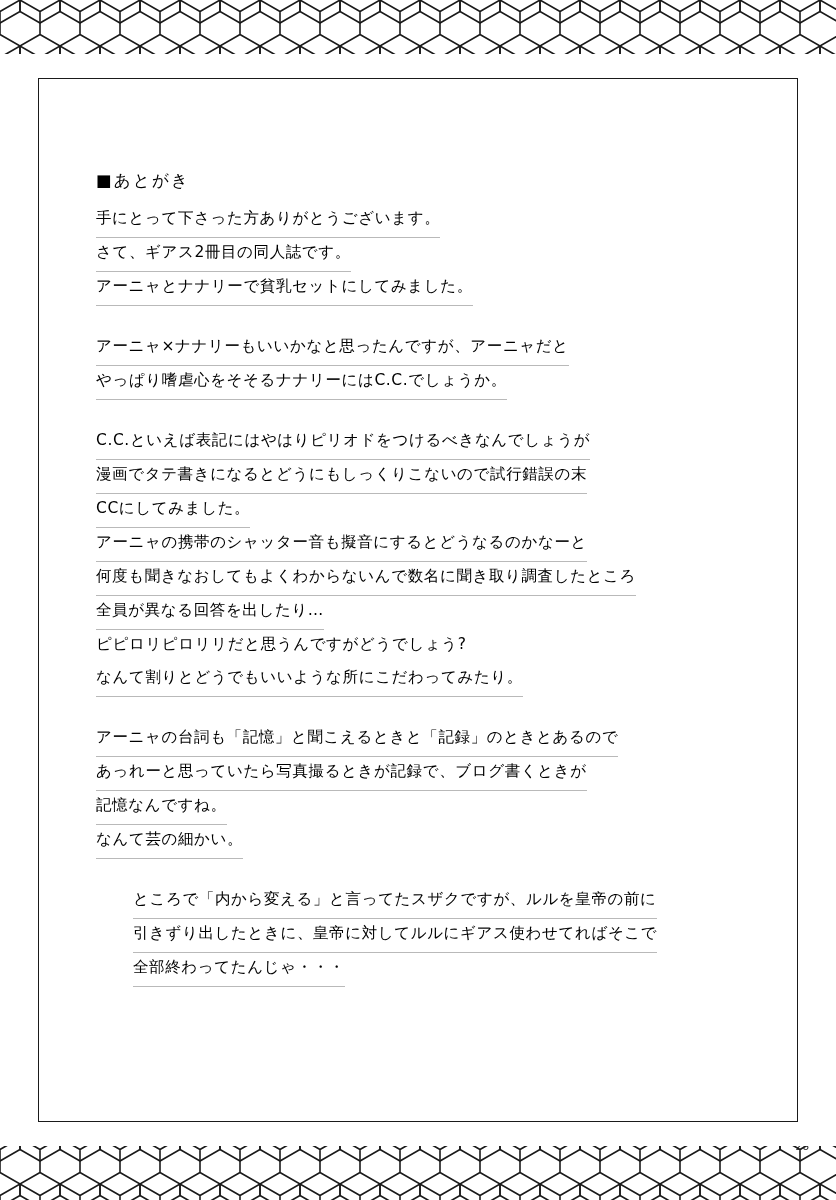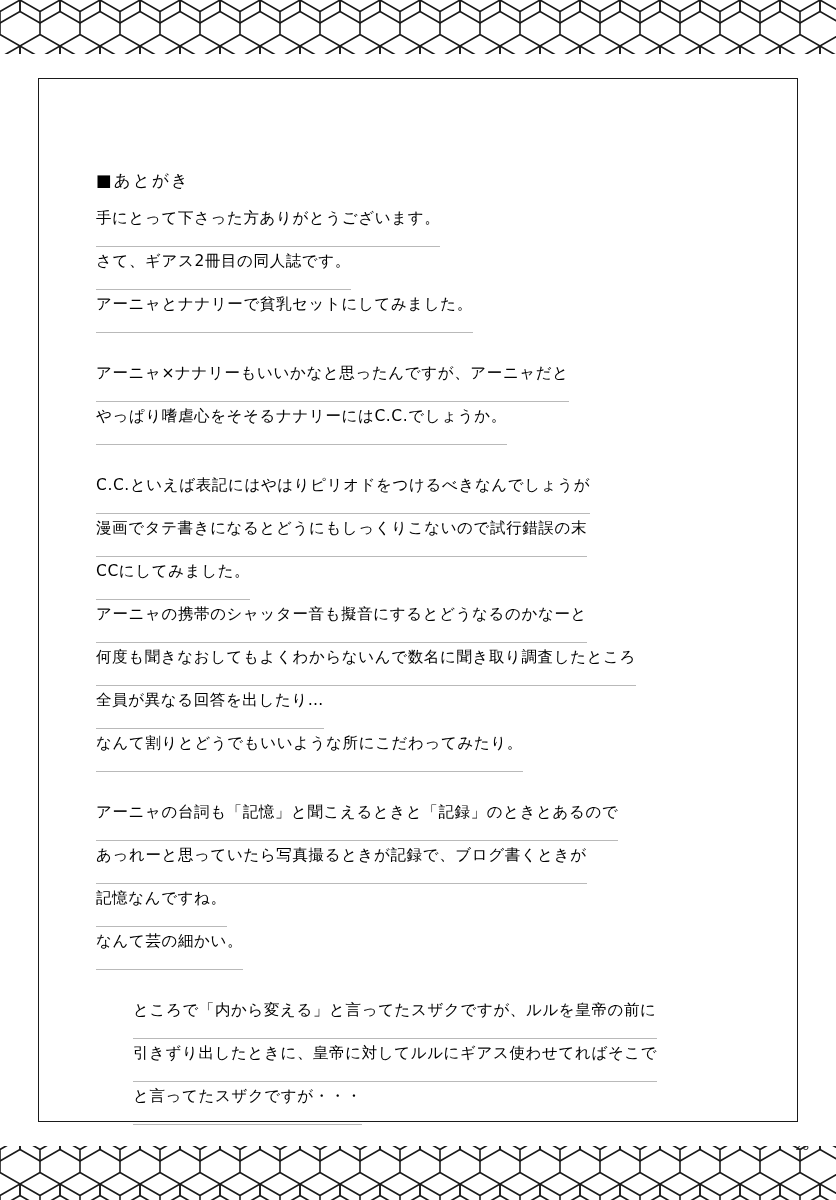--- a/index.html
+++ b/index.html
@@ -59,21 +59,21 @@
   }
   .para:last-child { margin-bottom: 0; margin-left: 37px; }
   .line {
     font-size: 15.5px;
     line-height: 29px;
     letter-spacing: 0.6px;
     white-space: pre;
     border-bottom: 1px solid #b9b9b9;
     width: fit-content;
     max-width: 100%;
-    padding-bottom: 13px;
+    padding-bottom: 4px;
   }
   .line.no-rule { border-bottom: none; }
 
   
   .page-number {
     position: absolute;
     right: 26px;
     bottom: 48px;
     font-size: 11px;
     color: #222222;
@@ -116,34 +116,35 @@
     <div class="line">やっぱり嗜虐心をそそるナナリーにはC.C.でしょうか。</div>
   </div>
 
   <div class="para">
     <div class="line">C.C.といえば表記にはやはりピリオドをつけるべきなんでしょうが</div>
     <div class="line">漫画でタテ書きになるとどうにもしっくりこないので試行錯誤の末</div>
     <div class="line">CCにしてみました。</div>
     <div class="line">アーニャの携帯のシャッター音も擬音にするとどうなるのかなーと</div>
     <div class="line">何度も聞きなおしてもよくわからないんで数名に聞き取り調査したところ</div>
     <div class="line">全員が異なる回答を出したり…</div>
+    <div class="line no-rule">ピピロリピロリリだと思うんですがどうでしょう?</div>
     <div class="line">なんて割りとどうでもいいような所にこだわってみたり。</div>
   </div>
 
   <div class="para">
     <div class="line">アーニャの台詞も「記憶」と聞こえるときと「記録」のときとあるので</div>
     <div class="line">あっれーと思っていたら写真撮るときが記録で、ブログ書くときが</div>
     <div class="line">記憶なんですね。</div>
     <div class="line">なんて芸の細かい。</div>
   </div>
 
   <div class="para">
     <div class="line">ところで「内から変える」と言ってたスザクですが、ルルを皇帝の前に</div>
     <div class="line">引きずり出したときに、皇帝に対してルルにギアス使わせてればそこで</div>
-    <div class="line">と言ってたスザクですが・・・</div>
+    <div class="line">全部終わってたんじゃ・・・</div>
   </div>
 </div>
 
 <div class="page-number">25</div>
 
 <div class="hexband bottom">
   <svg width="836" height="62" viewBox="0 0 836 62" xmlns="http://www.w3.org/2000/svg">
     <defs>
       <pattern id="hexBot" width="40" height="46" patternUnits="userSpaceOnUse">
         <g fill="none" stroke="#1a1a1a" stroke-width="1.6">

